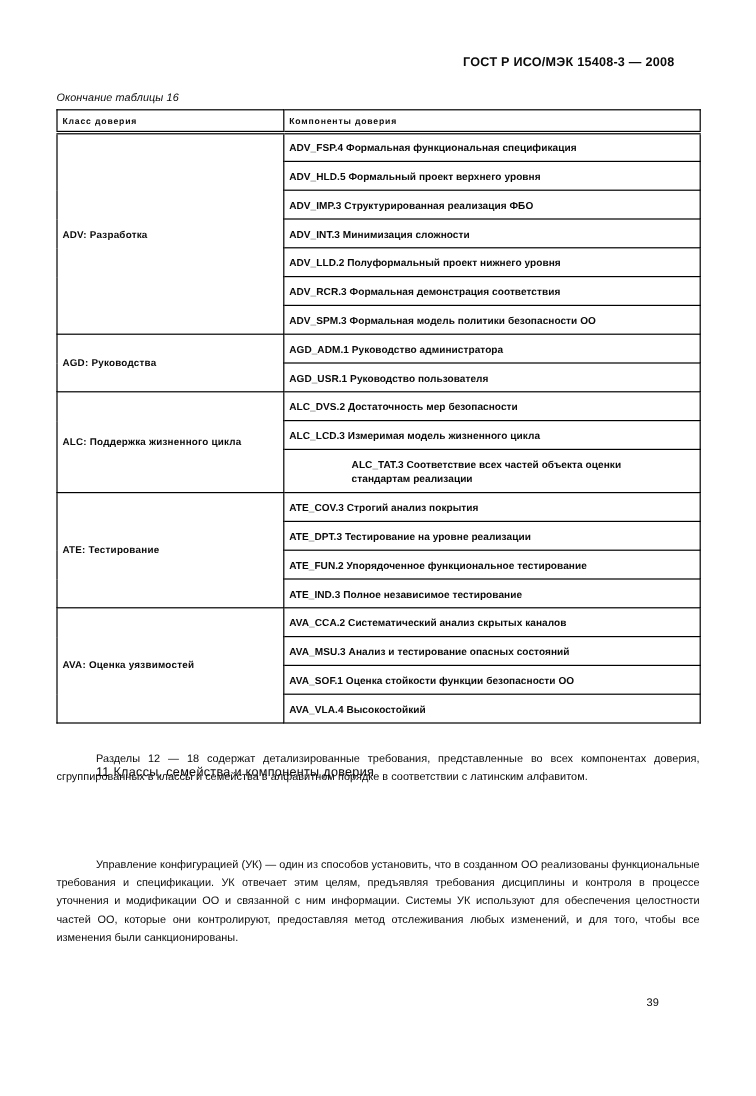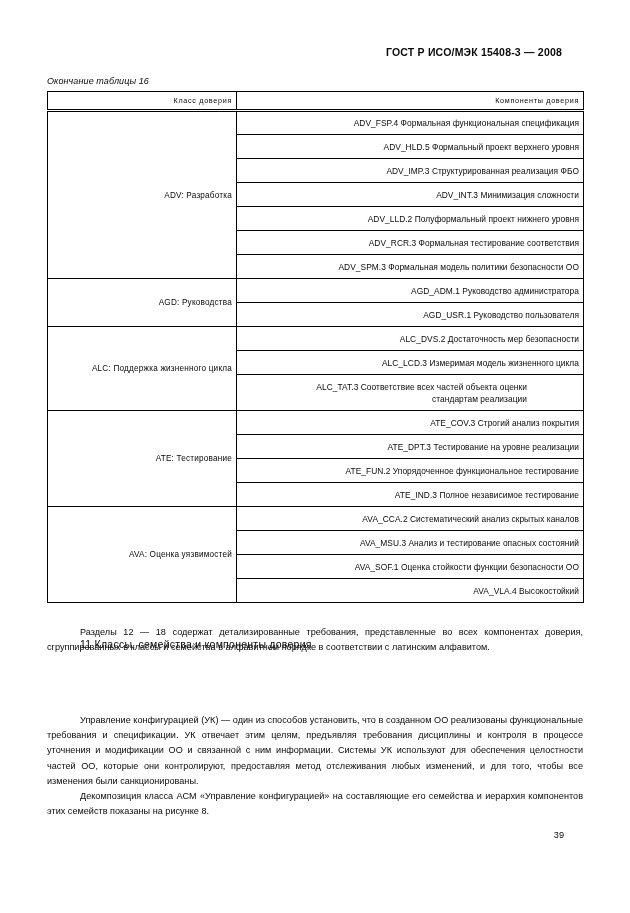--- a/index.html
+++ b/index.html
@@ -41,22 +41,22 @@
     left: 47px;
     top: 91px;
     width: 536px;
     border-collapse: collapse;
     table-layout: fixed;
   }
   table.gost td, table.gost th {
     border: 1px solid #000;
     padding: 0 4px;
     vertical-align: middle;
-    text-align: right;
-    font-weight: normal;
+    text-align: left;
+    font-weight: bold;
   }
   table.gost th {
     font-size: 7.2px;
     letter-spacing: 0.7px;
     height: 19px;
     border-bottom: 3px double #000;
   }
   table.gost td.class-cell {
     font-size: 8.2px;
     letter-spacing: 0.2px;
@@ -90,21 +90,21 @@
     text-align: justify;
     letter-spacing: 0.02px;
     text-indent: 33px;
   }
   .para.p1 { top: 625px; }
   .para.p2 { top: 713px; }
   .para.p3 { top: 789px; }
 
   .page-number {
     position: absolute;
-    right: 45px;
+    right: 60px;
     top: 830px;
     font-size: 9.2px;
     margin-left: 29px;
   }
   .nowrap-2line { line-height: 12px; margin-top: 40px; }
 </style>
 </head>
 <body>
 
 <div class="page">
@@ -136,21 +136,21 @@
       <tr>
         <td class="comp-cell">ADV_IMP.3 Структурированная реализация ФБО</td>
       </tr>
       <tr>
         <td class="comp-cell">ADV_INT.3 Минимизация сложности</td>
       </tr>
       <tr>
         <td class="comp-cell">ADV_LLD.2 Полуформальный проект нижнего уровня</td>
       </tr>
       <tr>
-        <td class="comp-cell">ADV_RCR.3 Формальная тестирование соответствия</td>
+        <td class="comp-cell">ADV_RCR.3 Формальная демонстрация соответствия</td>
       </tr>
       <tr>
         <td class="comp-cell">ADV_SPM.3 Формальная модель политики безопасности ОО</td>
       </tr>
 
       <tr>
         <td class="class-cell" rowspan="2">AGD: Руководства</td>
         <td class="comp-cell">AGD_ADM.1 Руководство администратора</td>
       </tr>
       <tr>
@@ -198,17 +198,16 @@
     </tbody>
   </table>
 
   <div class="sec-head h11">11 Классы, семейства и компоненты доверия</div>
 
   <div class="para p1">Разделы 12 — 18 содержат детализированные требования, представленные во всех компонентах доверия, сгруппированных в классы и семейства в алфавитном  порядке в соответствии с латинским алфавитом.</div>
 
 
   <div class="para p2">Управление конфигурацией (УК) — один из способов установить, что в созданном ОО реализованы функциональные требования и спецификации. УК отвечает этим целям, предъявляя требования дисциплины и контроля в процессе уточнения и модификации ОО и связанной с ним информации. Системы УК используют для обеспечения целостности частей ОО, которые они контролируют, предоставляя метод отслеживания любых изменений, и для того, чтобы все изменения были санкционированы.</div>
 
-  <div class="para p3">Декомпозиция класса ACM «Управление конфигурацией» на составляющие его семейства и иерархия компонентов этих семейств показаны на рисунке 8.</div>
 
   <div class="page-number">39</div>
 
 </div>
 
 </body></html>

